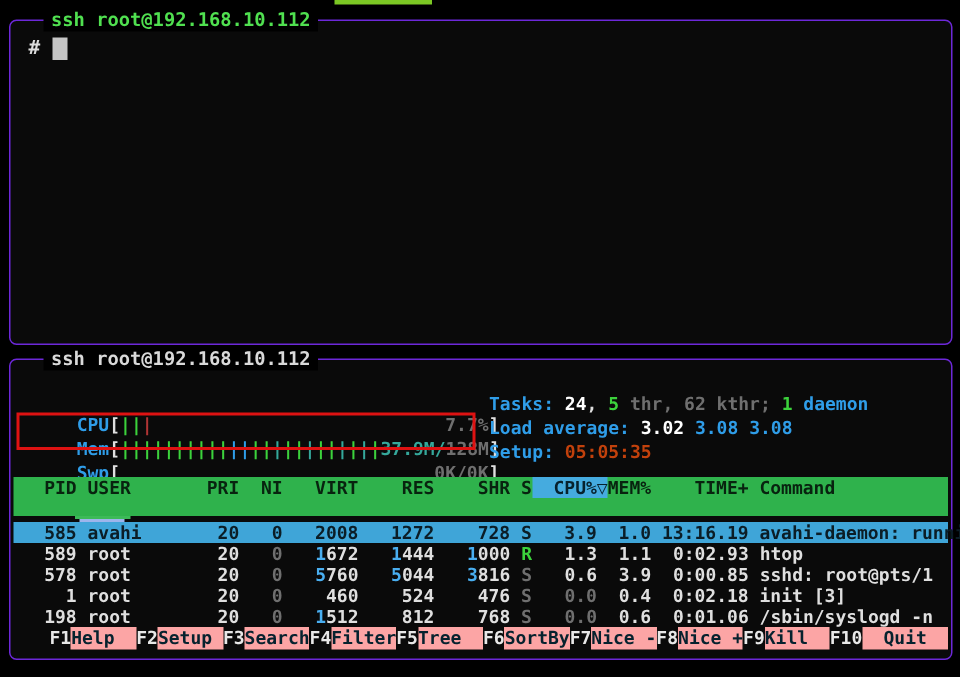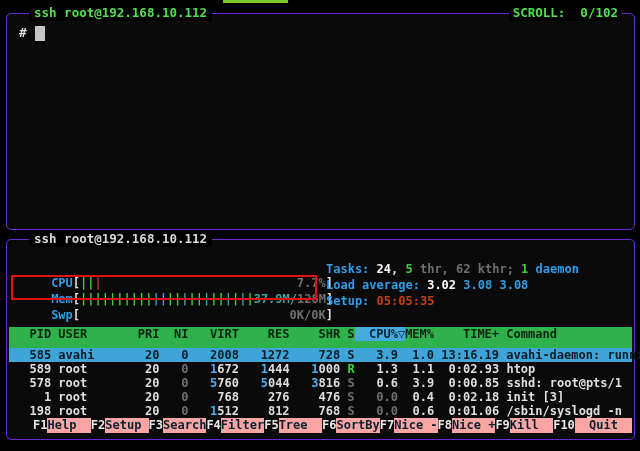--- a/index.html
+++ b/index.html
@@ -40,21 +40,21 @@
   .sg-h {color:#08230f;}
   .sg-hs{background:#45abdf;color:#07222e;}
   .sg-sel{color:#0b1d26;}
   
   .tabs-line{left:8px;top:78px;height:15px;}
   .tab{display:inline-block;padding:0 4px;font-size:12px;line-height:14px;color:#0a1a10;}
   .tab-main{background:#3cba58;margin-left:6px;}
   .tab-io{background:#9db5ec;margin-left:9px;color:#101830;}
   
   .table-line{left:2px;width:calc(100% - 4px);padding-left:6px;box-sizing:border-box;}
-  .header-line{top:87px;height:26px;line-height:15px;background:#2fb24c;}
+  .header-line{top:78px;height:26px;line-height:15px;background:#2fb24c;}
   .proc-row{height:14px;}
   .row-selected{background:#3fa5d8;}
   .row-selected span{color:#0b1d26;}
   
   .fn-bar{
     position:absolute;left:2px;right:2px;top:178px;height:15px;display:flex;
     font-size:12px;line-height:15px;white-space:pre;margin-left:24px;
   }
   .fn-key{color:#e8e8e8;flex:0 0 auto;}
   .fn-action{background:#fca5a5;color:#06222e;flex:0 0 auto;width:6ch;overflow:hidden;text-align:center;}
@@ -65,21 +65,20 @@
     border:2px solid #de1212;z-index:6;pointer-events:none;
   }
 </style>
 </head>
 <body>
 
 <div class="top-accent"></div>
 
 <div class="pane" style="left:6px;top:13px;width:627px;height:215px;">
   <div class="pane-title green">ssh root@192.168.10.112</div>
-  <div class="scroll-indicator">SCROLL:  0/102</div>
   <div class="prompt-line"><span>#</span><span class="cursor-block"></span></div>
 </div>
 
 <div class="pane" style="left:6px;top:239px;width:627px;height:199px;">
   <div class="pane-title white">ssh root@192.168.10.112</div>
 
   <div class="line meter-line" style="top:22px;">
     <span><span class="sg-b"> CPU</span><span class="sg-w">[</span><span class="sg-g">|</span><span class="sg-g">|</span><span class="sg-r">|</span><span class="sg-w">                           </span><span class="sg-d">7.7%</span><span class="sg-w">]</span></span>
     <span class="stats"><span class="sg-b">Tasks: </span><span class="sg-wb">24</span><span class="sg-w">, </span><span class="sg-g">5</span><span class="sg-d"> thr, 62 kthr; </span><span class="sg-g">1</span><span class="sg-b"> daemon</span></span>
   </div>
@@ -95,19 +94,19 @@
   <div class="line tabs-line">
     <span class="tab tab-main">Main</span>
     <span class="tab tab-io">I/O</span>
   </div>
 
   <div class="line table-line header-line"><span class="sg-h">  PID USER       PRI  NI   VIRT    RES    SHR S</span><span class="sg-hs">  CPU%▽</span><span class="sg-h">MEM%    TIME+ Command</span></div>
 
   <div class="line table-line proc-row row-selected" style="top:108px;"><span class="sg-sel">  585 avahi       20   0   2008   1272    728 S   3.9  1.0 13:16.19 avahi-daemon: running</span></div>
   <div class="line table-line proc-row" style="top:122px;"><span class="sg-w">  589 root        20</span><span class="sg-d">   0</span><span class="sg-w">   </span><span class="sg-bb">1</span><span class="sg-w">672</span><span class="sg-w">   </span><span class="sg-bb">1</span><span class="sg-w">444</span><span class="sg-w">   </span><span class="sg-bb">1</span><span class="sg-w">000</span><span class="sg-w"> </span><span class="sg-g">R</span><span class="sg-w">   1.3  1.1  0:02.93 htop</span></div>
   <div class="line table-line proc-row" style="top:136px;"><span class="sg-w">  578 root        20</span><span class="sg-d">   0</span><span class="sg-w">   </span><span class="sg-bb">5</span><span class="sg-w">760</span><span class="sg-w">   </span><span class="sg-bb">5</span><span class="sg-w">044</span><span class="sg-w">   </span><span class="sg-bb">3</span><span class="sg-w">816</span><span class="sg-w"> </span><span class="sg-d">S</span><span class="sg-w">   0.6  3.9  0:00.85 sshd: root@pts/1</span></div>
-  <div class="line table-line proc-row" style="top:150px;"><span class="sg-w">    1 root        20</span><span class="sg-d">   0</span><span class="sg-w">    768    276    476</span><span class="sg-w"> </span><span class="sg-d">S</span><span class="sg-w">   </span><span class="sg-d">0.0</span><span class="sg-w">  0.4  0:02.18 init [3]</span></div>
+  <div class="line table-line proc-row" style="top:150px;"><span class="sg-w">    1 root        20</span><span class="sg-d">   0</span><span class="sg-w">    460    524    476</span><span class="sg-w"> </span><span class="sg-d">S</span><span class="sg-w">   </span><span class="sg-d">0.0</span><span class="sg-w">  0.4  0:02.18 init [3]</span></div>
   <div class="line table-line proc-row" style="top:164px;"><span class="sg-w">  198 root        20</span><span class="sg-d">   0</span><span class="sg-w">   </span><span class="sg-bb">1</span><span class="sg-w">512</span><span class="sg-w">    812    768</span><span class="sg-w"> </span><span class="sg-d">S</span><span class="sg-w">   </span><span class="sg-d">0.0</span><span class="sg-w">  0.6  0:01.06 /sbin/syslogd -n</span></div>
 
   <div class="fn-bar"><span class="fn-key">F1</span><span class="fn-action">Help  </span><span class="fn-key">F2</span><span class="fn-action">Setup </span><span class="fn-key">F3</span><span class="fn-action">Search</span><span class="fn-key">F4</span><span class="fn-action">Filter</span><span class="fn-key">F5</span><span class="fn-action">Tree  </span><span class="fn-key">F6</span><span class="fn-action">SortBy</span><span class="fn-key">F7</span><span class="fn-action">Nice -</span><span class="fn-key">F8</span><span class="fn-action">Nice +</span><span class="fn-key">F9</span><span class="fn-action">Kill  </span><span class="fn-key">F10</span><span class="fn-action grow">Quit</span></div>
 </div>
 
 <div class="mem-highlight"></div>
 
 </body></html>

